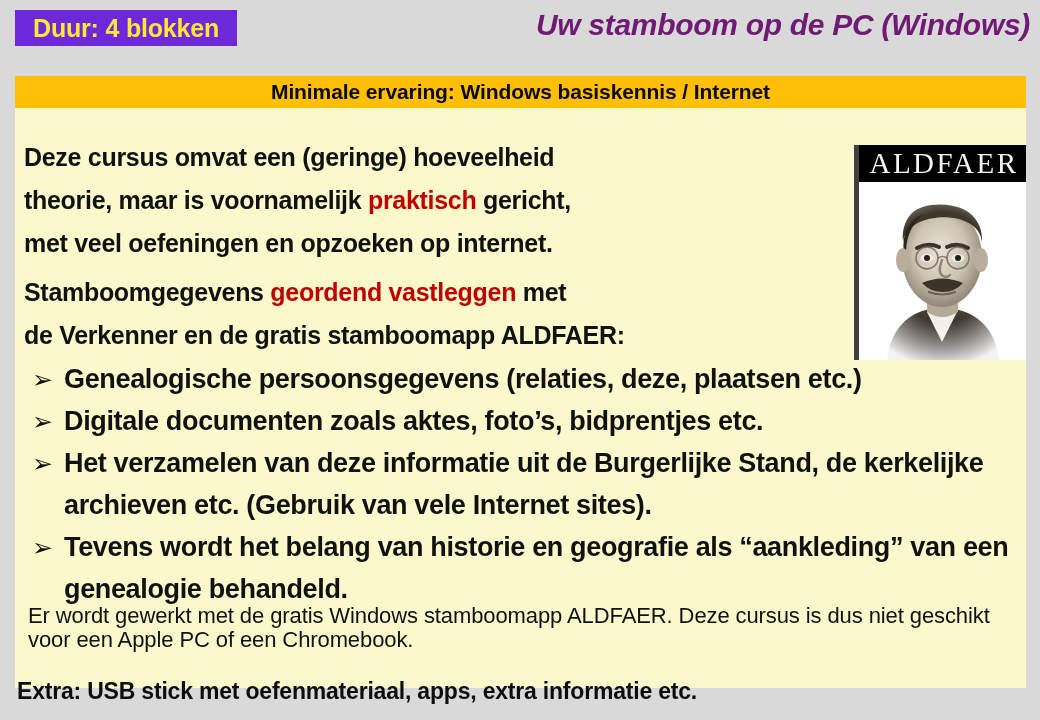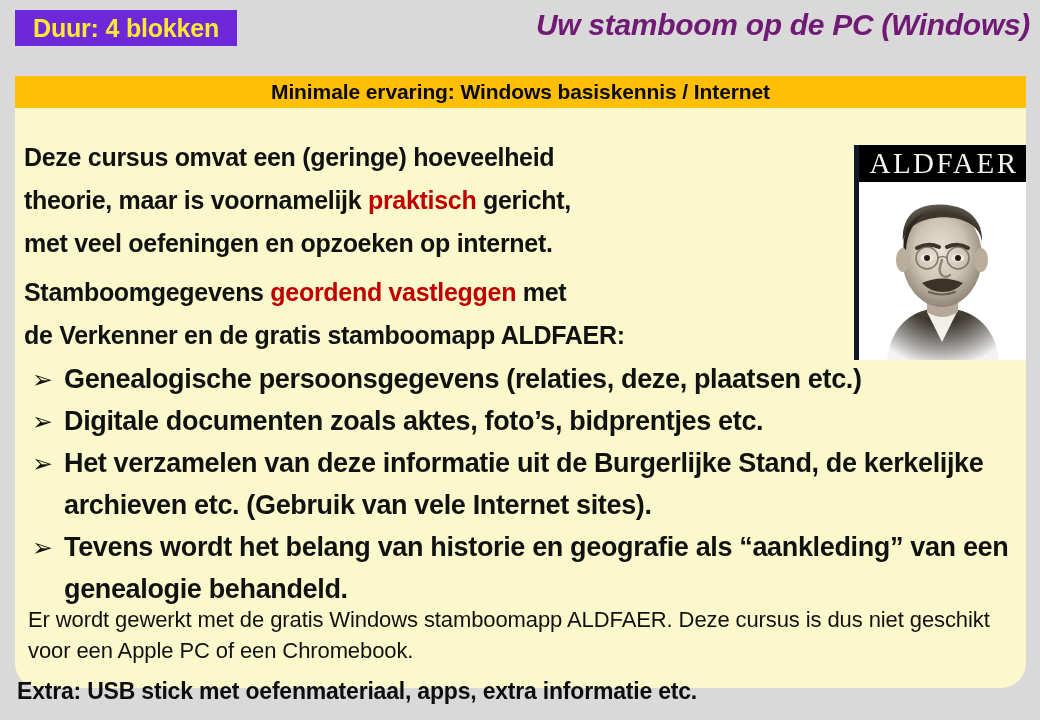--- a/index.html
+++ b/index.html
@@ -55,21 +55,20 @@
 
   
   #content-panel {
     position: absolute;
     left: 15px;
     top: 76px;
     width: 1011px;
     height: 612px;
     background: #fbf8cc;
     box-sizing: border-box;
-    border-radius: 25px;
   }
 
   #prereq-banner {
     height: 32px;
     background: #ffbf06;
     display: flex;
     align-items: center;
     justify-content: center;
   }
   #prereq-banner-label {
@@ -84,21 +83,21 @@
     padding: 0;
   }
 
   
   #aldfaer-logo {
     position: absolute;
     right: 0px;
     top: 37px;
     width: 172px;
     height: 215px;
-    background: #0f172a;
+    background: #404040;
     box-sizing: border-box;
   }
   #aldfaer-wordmark-bar {
     position: absolute;
     left: 5px;
     top: 0px;
     width: 167px;
     height: 37px;
     background: #000000;
     display: flex;
@@ -179,21 +178,21 @@
 
   
   #footnote-paragraph {
     position: absolute;
     left: 13px;
     top: 496px;
     width: 990px;
     font-size: 22px;
     font-weight: normal;
     color: #111111;
-    line-height: 31px;
+    line-height: 24px;
     letter-spacing: -0.1px;
   }
   #extra-note {
     position: absolute;
     left: 2px;
     top: 570px;
     width: 990px;
     font-size: 23px;
     font-weight: bold;
     color: #0d0d0d;

